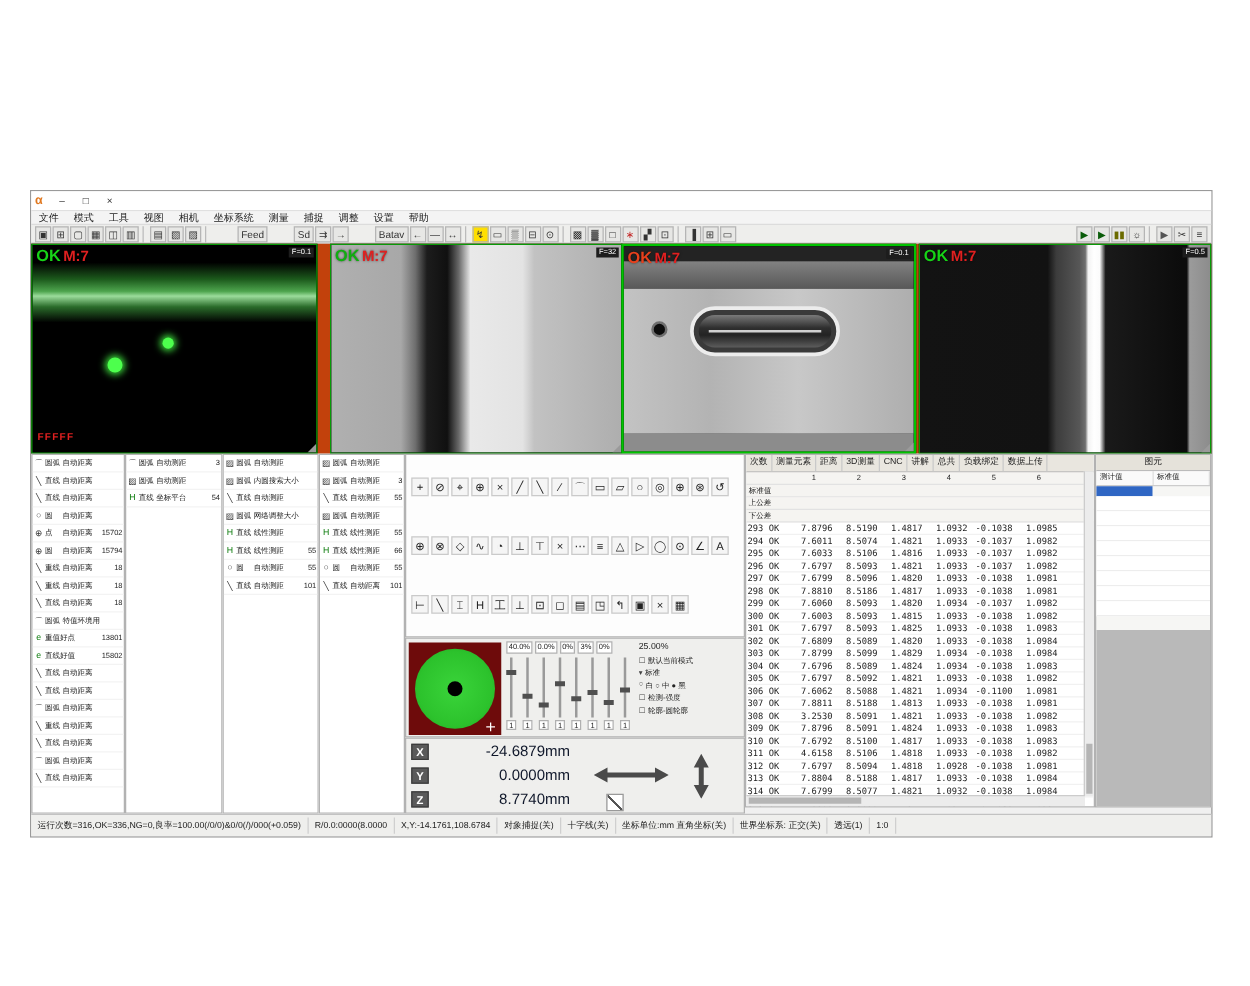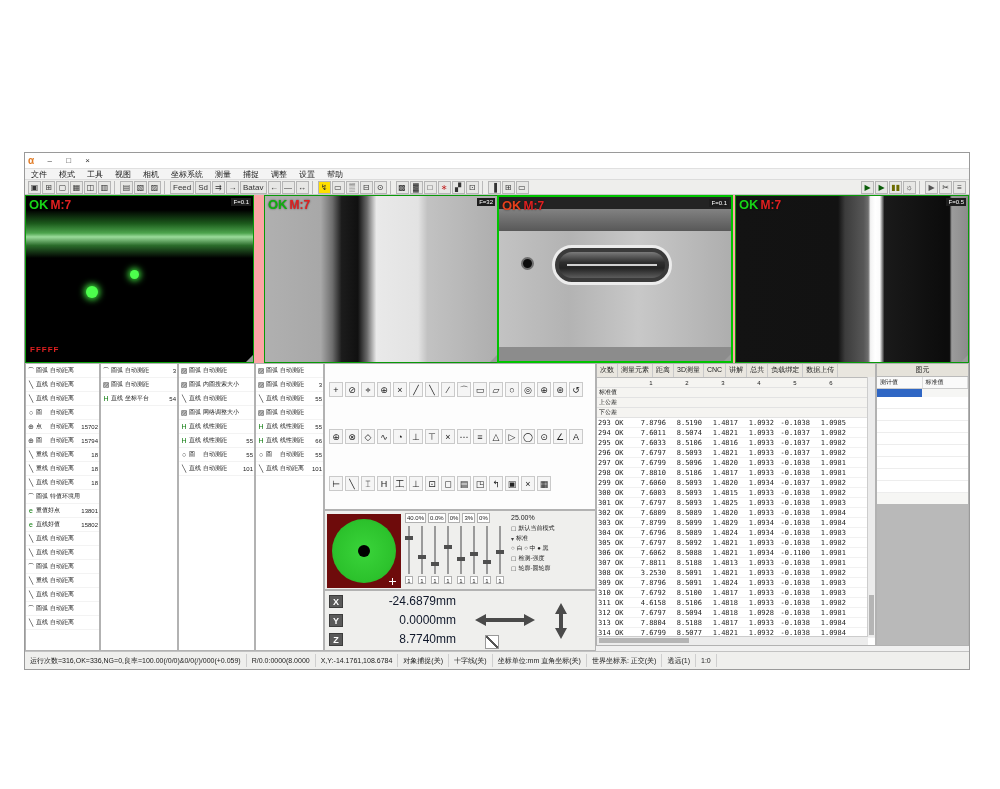--- a/index.html
+++ b/index.html
@@ -21,25 +21,25 @@
   
   .menubar{position:absolute;left:0;top:16px;width:944px;height:11px;display:flex;font-size:8px;
            background:#f4f4f4;border-bottom:1px solid #dcdcdc;box-sizing:border-box;align-items:center;}
   .menu-item{padding:0 6px;color:#222;}
   .toolbar-row{position:absolute;left:0;top:27px;width:944px;height:15px;display:flex;
                justify-content:space-between;align-items:center;background:#eeeeec;
                border-bottom:1px solid #c8c8c8;box-sizing:border-box;padding:0 3px;}
   .toolbar{display:flex;align-items:center;gap:1px;}
   .tb-btn{min-width:13px;height:13px;border:1px solid #b5b5b5;background:#e7e7e5;font-size:8px;
           line-height:12px;text-align:center;color:#333;box-sizing:border-box;}
-  .tb-btn.wide{padding:0 2px;}
+  .tb-btn.wide{padding:0 2px;margin-left:20px;}
   .tb-sep{width:2px;height:13px;border-left:1px solid #bbb;margin:0 2px;}
 
   
-  .cams{position:absolute;left:0;top:42px;width:944px;height:168px;background:#fca5a5;}
+  .cams{position:absolute;left:0;top:42px;width:944px;height:168px;background:#c2410c;}
   .cam{position:absolute;top:0;height:168px;background:#000;border:1px solid #089a08;
        box-sizing:border-box;overflow:hidden;}
   #cam1{left:0;width:229px;}
   #cam2{left:239px;width:234px;}
   #cam3{left:472px;width:236px;border:2px solid #00c400;}
   #cam4{left:710px;width:234px;}
   .cam-status{position:absolute;top:1px;left:3px;z-index:6;font-weight:bold;font-size:13px;
               text-shadow:0 0 2px rgba(0,0,0,.6);}
   .cam-ok{margin-right:2px;}
   .cam-mark{color:#e02020;font-size:12px;}

